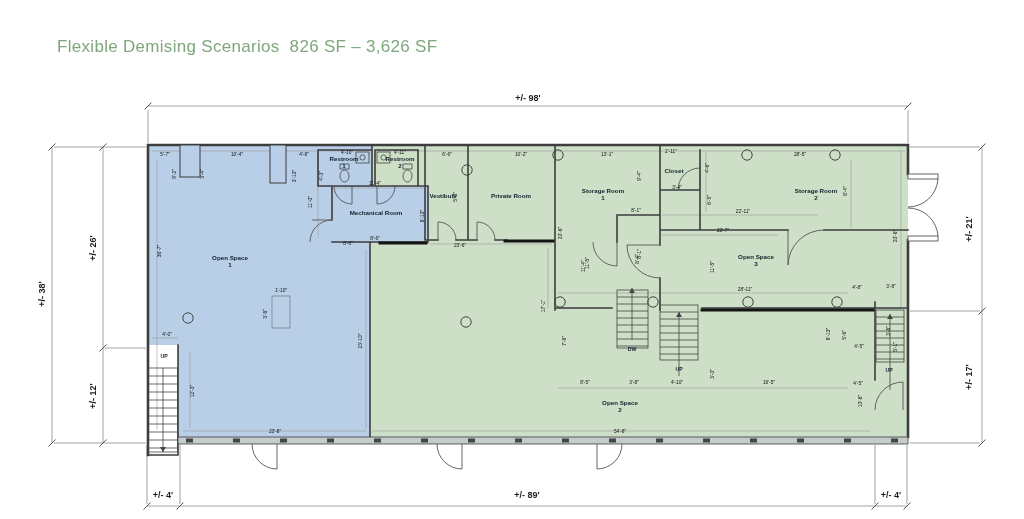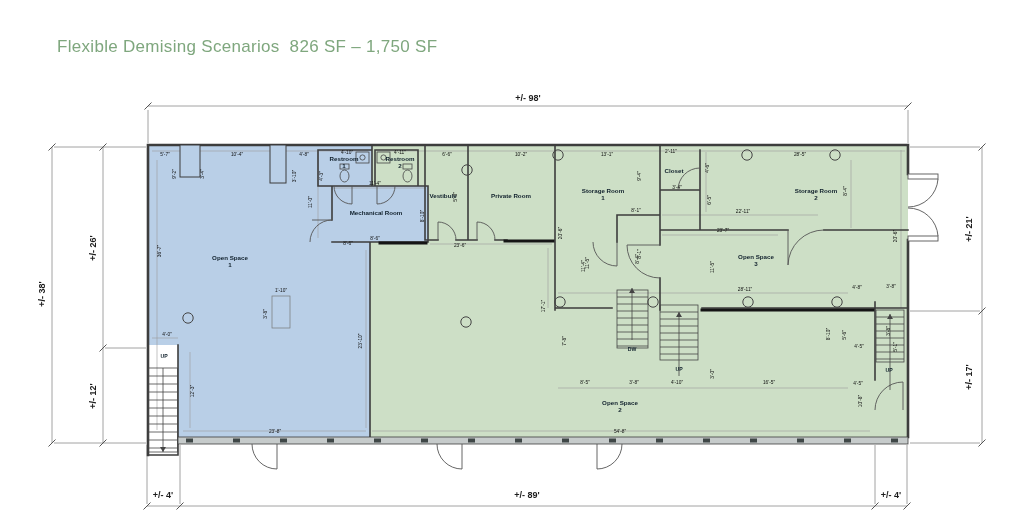--- a/index.html
+++ b/index.html
@@ -12,21 +12,21 @@
   text{font-family:"Liberation Sans", sans-serif;}
   .ext-dim{font-size:9px;font-weight:bold;fill:#1d1d1d;}
   .int-dim{font-size:4.8px;fill:#101010;}
   .room-lbl{font-size:6.2px;font-weight:bold;fill:#10202c;}
   .stair-lbl{font-size:5.2px;font-weight:bold;fill:#10202c;}
 </style>
 </head>
 <body>
 
 <div class="header">
-  <div class="subtitle" id="subtitle" style="color: rgb(127, 167, 126);">Flexible Demising Scenarios  826 SF – 1,750 SF</div>
+  <div class="subtitle" id="subtitle" style="color: rgb(127, 167, 126);">Flexible Demising Scenarios  826 SF – 3,626 SF</div>
 </div>
 
 <svg id="plan-svg" width="1024" height="519" viewBox="0 0 1024 519">
 
   <g>
     <polygon id="blue-region" points="148,145 372,145 372,186 428,186 428,242 370,242 370,437 178,437 178,345 148,345" fill="#b9cfe7"></polygon>
     <polygon id="green-region" points="372,145 908,145 908,437 370,437 370,242 428,242 428,186 372,186" fill="#cddfc6"></polygon>
   </g>
 
   <g stroke="#8a8a8a" stroke-width="0.8" fill="none">

